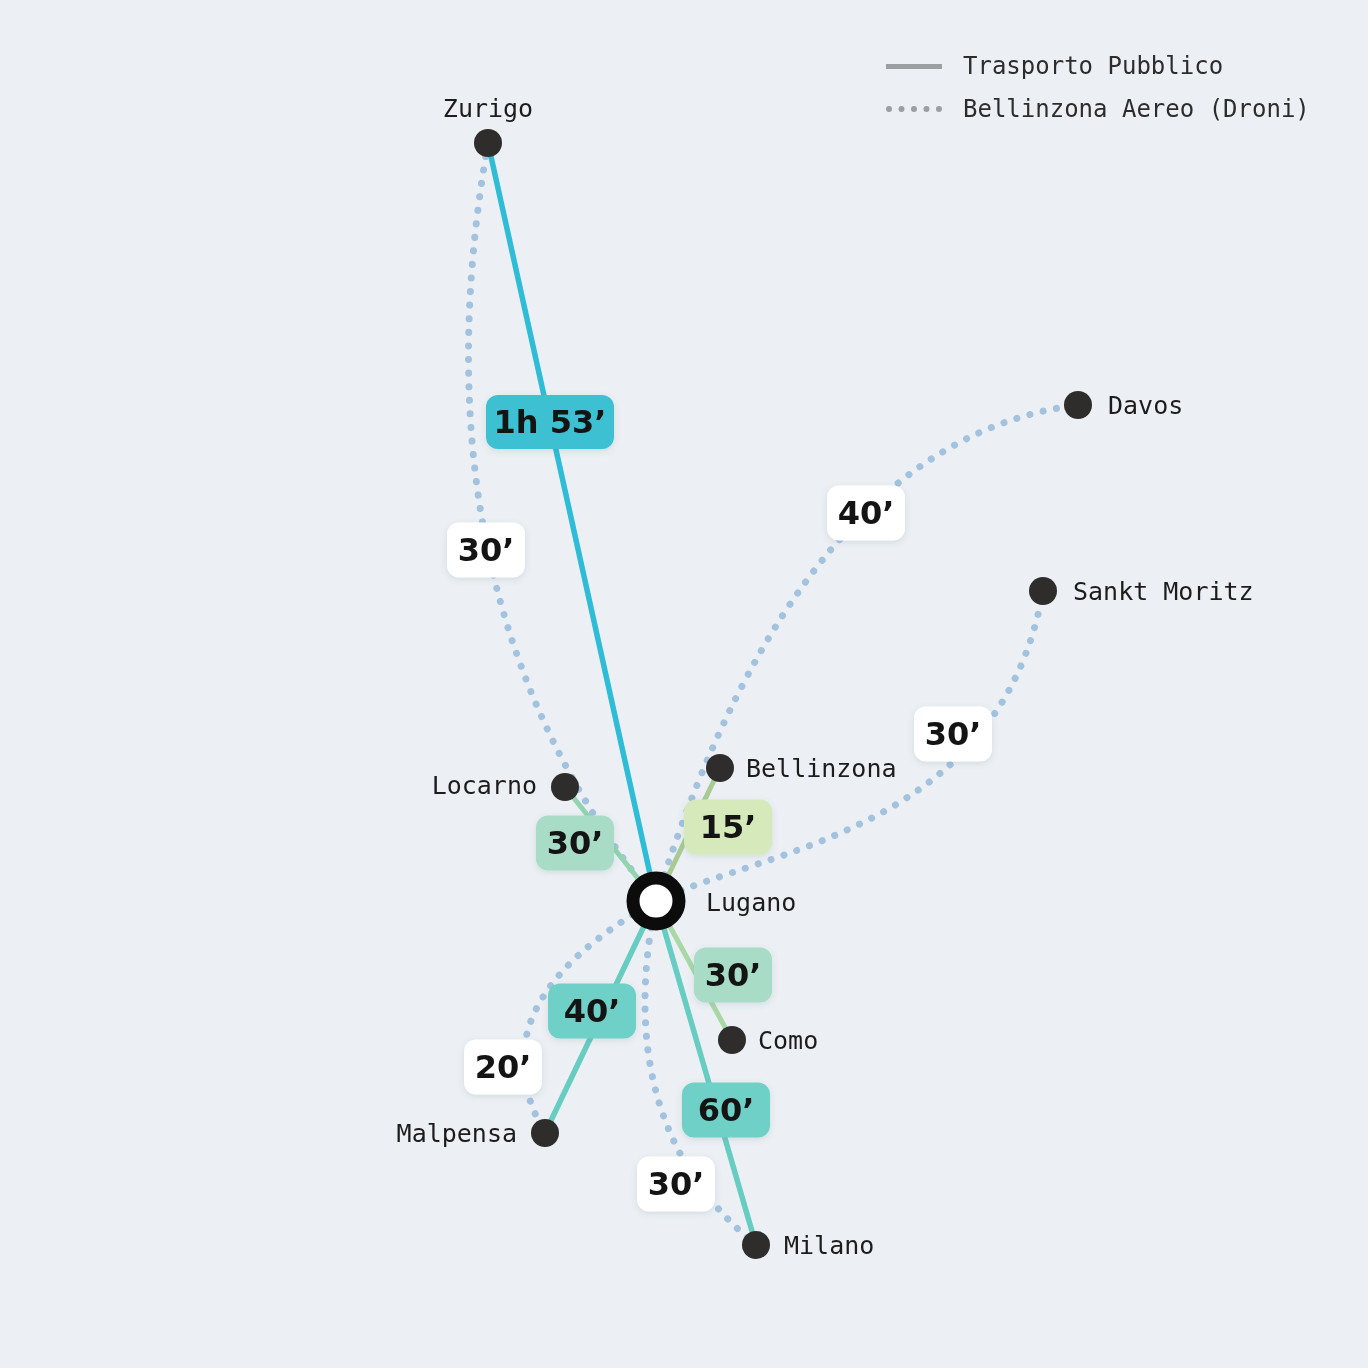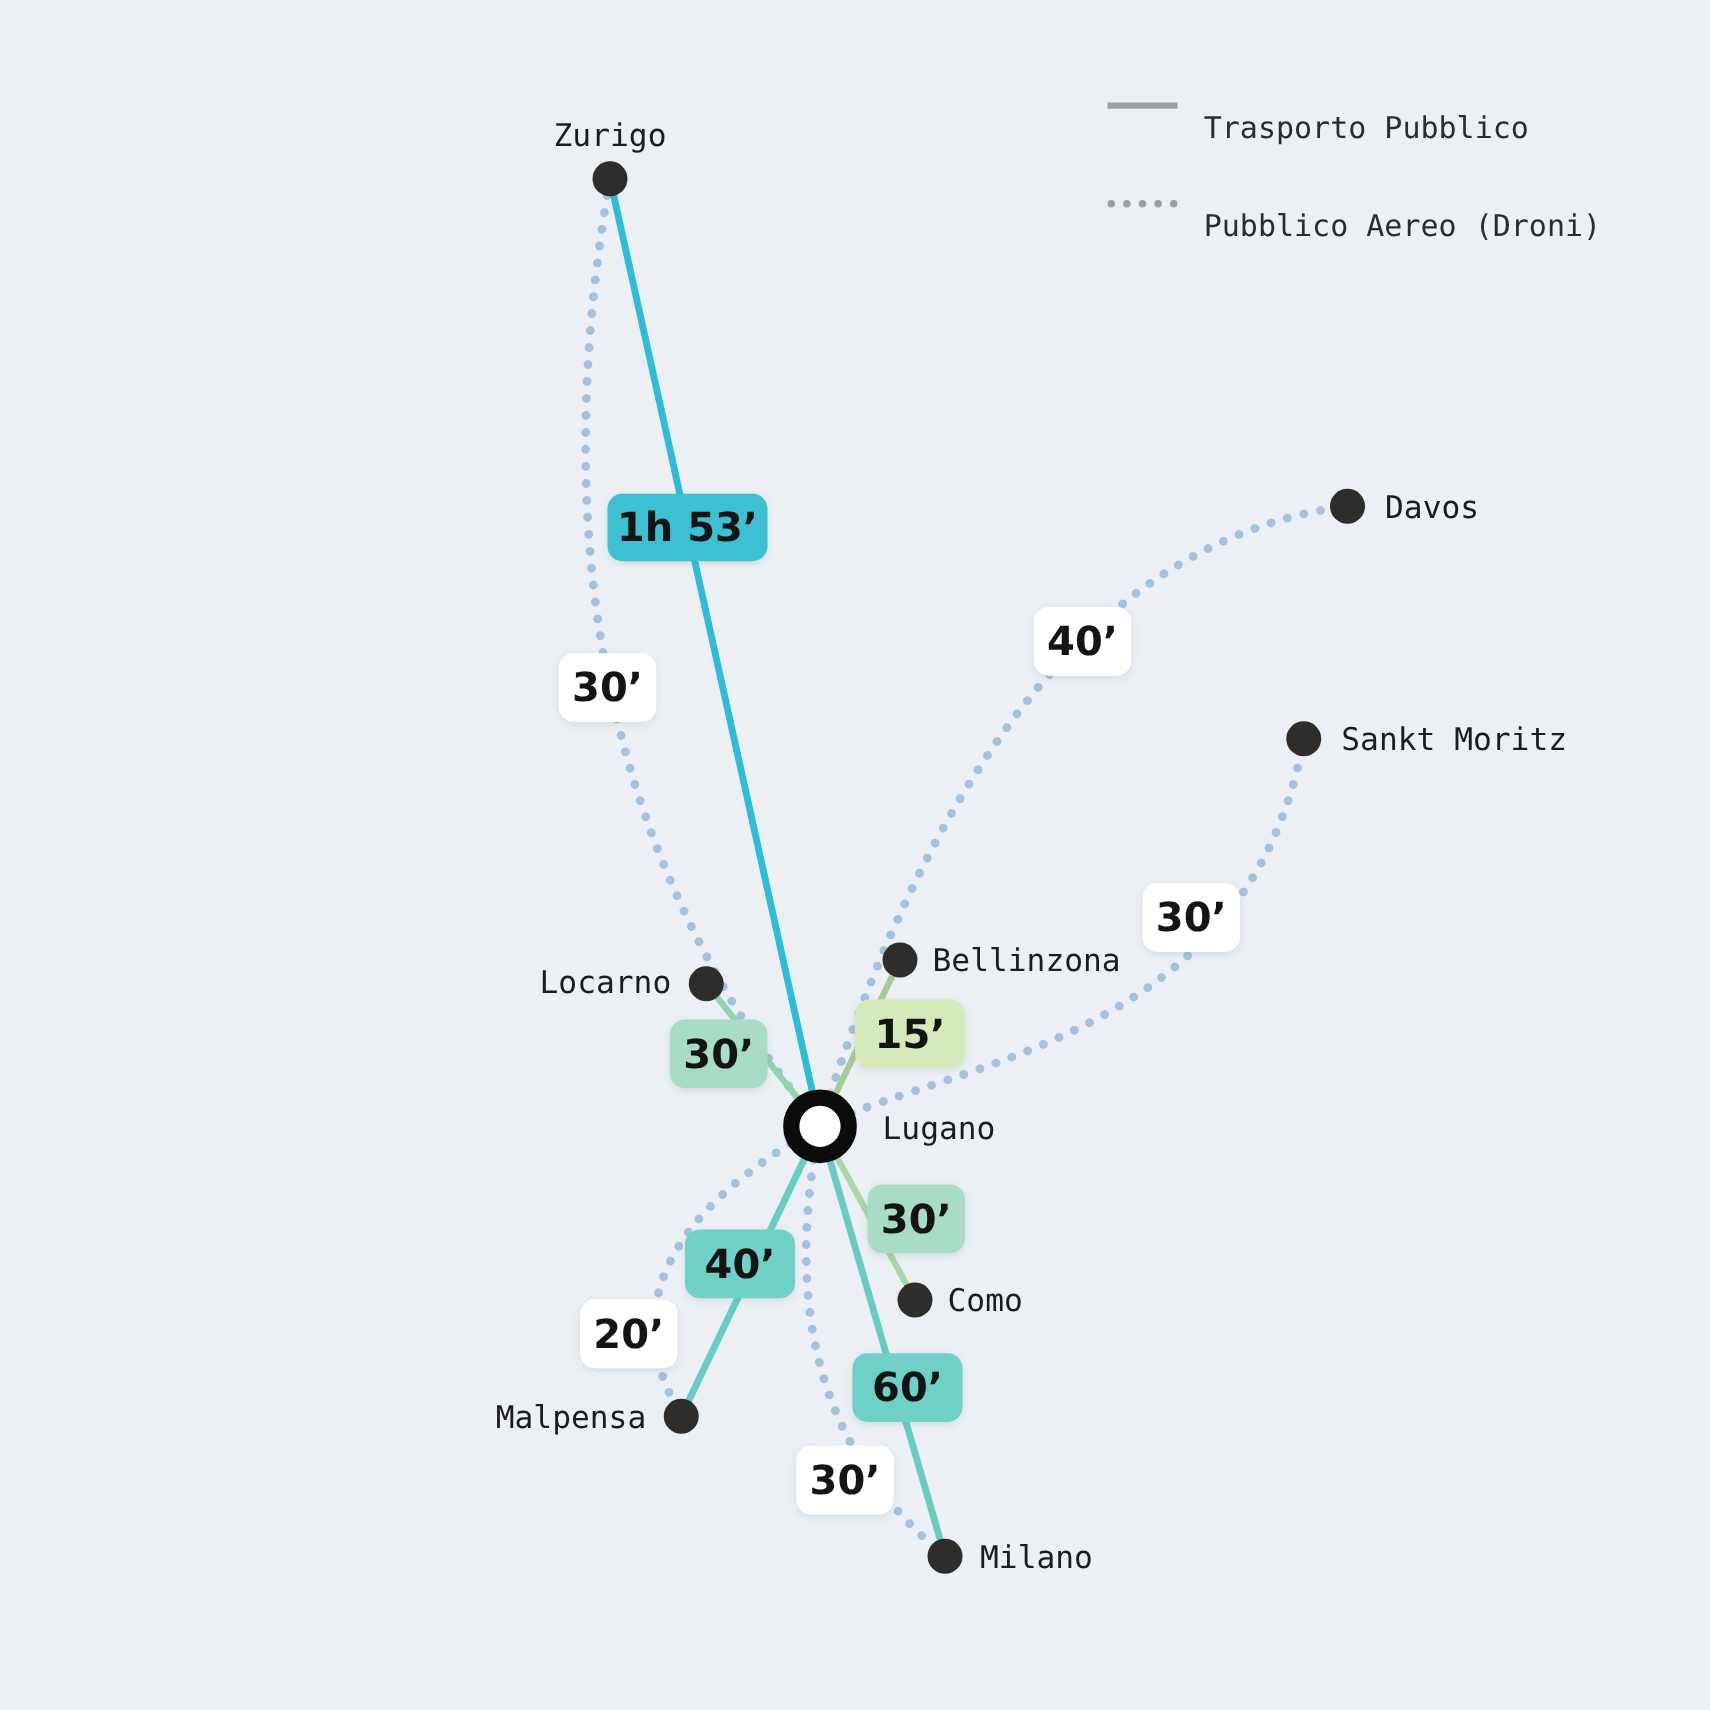--- a/index.html
+++ b/index.html
@@ -6,21 +6,21 @@
   .stage{position:relative;width:1368px;height:1368px;background:#ecf0f4;overflow:hidden;
          font-family:"DejaVu Sans Mono", monospace;}
   svg.diagram{position:absolute;left:0;top:0;}
   .city-label{font-family:"DejaVu Sans Mono", monospace;font-size:25px;fill:#1c1c1c;}
   .badge-text{font-family:"DejaVu Sans", sans-serif;font-weight:bold;font-size:32px;fill:#141414;}
   .legend{position:absolute;left:886px;top:52px;display:flex;flex-direction:column;gap:15px;}
   .legend-row{display:flex;align-items:center;gap:21px;}
   .sample{width:56px;height:0;}
   .sample.solid{border-top:5px solid #9b9fa2;}
   .sample.dotted{border-top:6px dotted #9b9fa2;}
-  .legend-label{font-family:"DejaVu Sans Mono", monospace;font-size:24px;color:#2c2c2c;white-space:nowrap;margin-top:36px;}
+  .legend-label{font-family:"DejaVu Sans Mono", monospace;font-size:24px;color:#2c2c2c;white-space:nowrap;}
 </style>
 </head>
 <body>
 
 <div class="stage">
 
   <svg id="diagram" class="diagram" width="1368" height="1368" viewBox="0 0 1368 1368">
     <defs>
       <filter id="badge-shadow" x="-40%" y="-40%" width="180%" height="180%">
         <feDropShadow dx="0" dy="2" stdDeviation="3" flood-color="#4a6b7a" flood-opacity="0.16"></feDropShadow>
@@ -79,17 +79,17 @@
       <text x="706" y="911" text-anchor="start" class="city-label" fill="#1c1c1c">Lugano</text>
     </svg>
 
   <div class="legend">
     <div class="legend-row">
       <span class="sample solid"></span>
       <span class="legend-label">Trasporto Pubblico</span>
     </div>
     <div class="legend-row">
       <span class="sample dotted"></span>
-      <span class="legend-label">Pubblico Aereo (Droni)</span>
+      <span class="legend-label">Bellinzona Aereo (Droni)</span>
     </div>
   </div>
 
 </div>
 
 </body></html>

